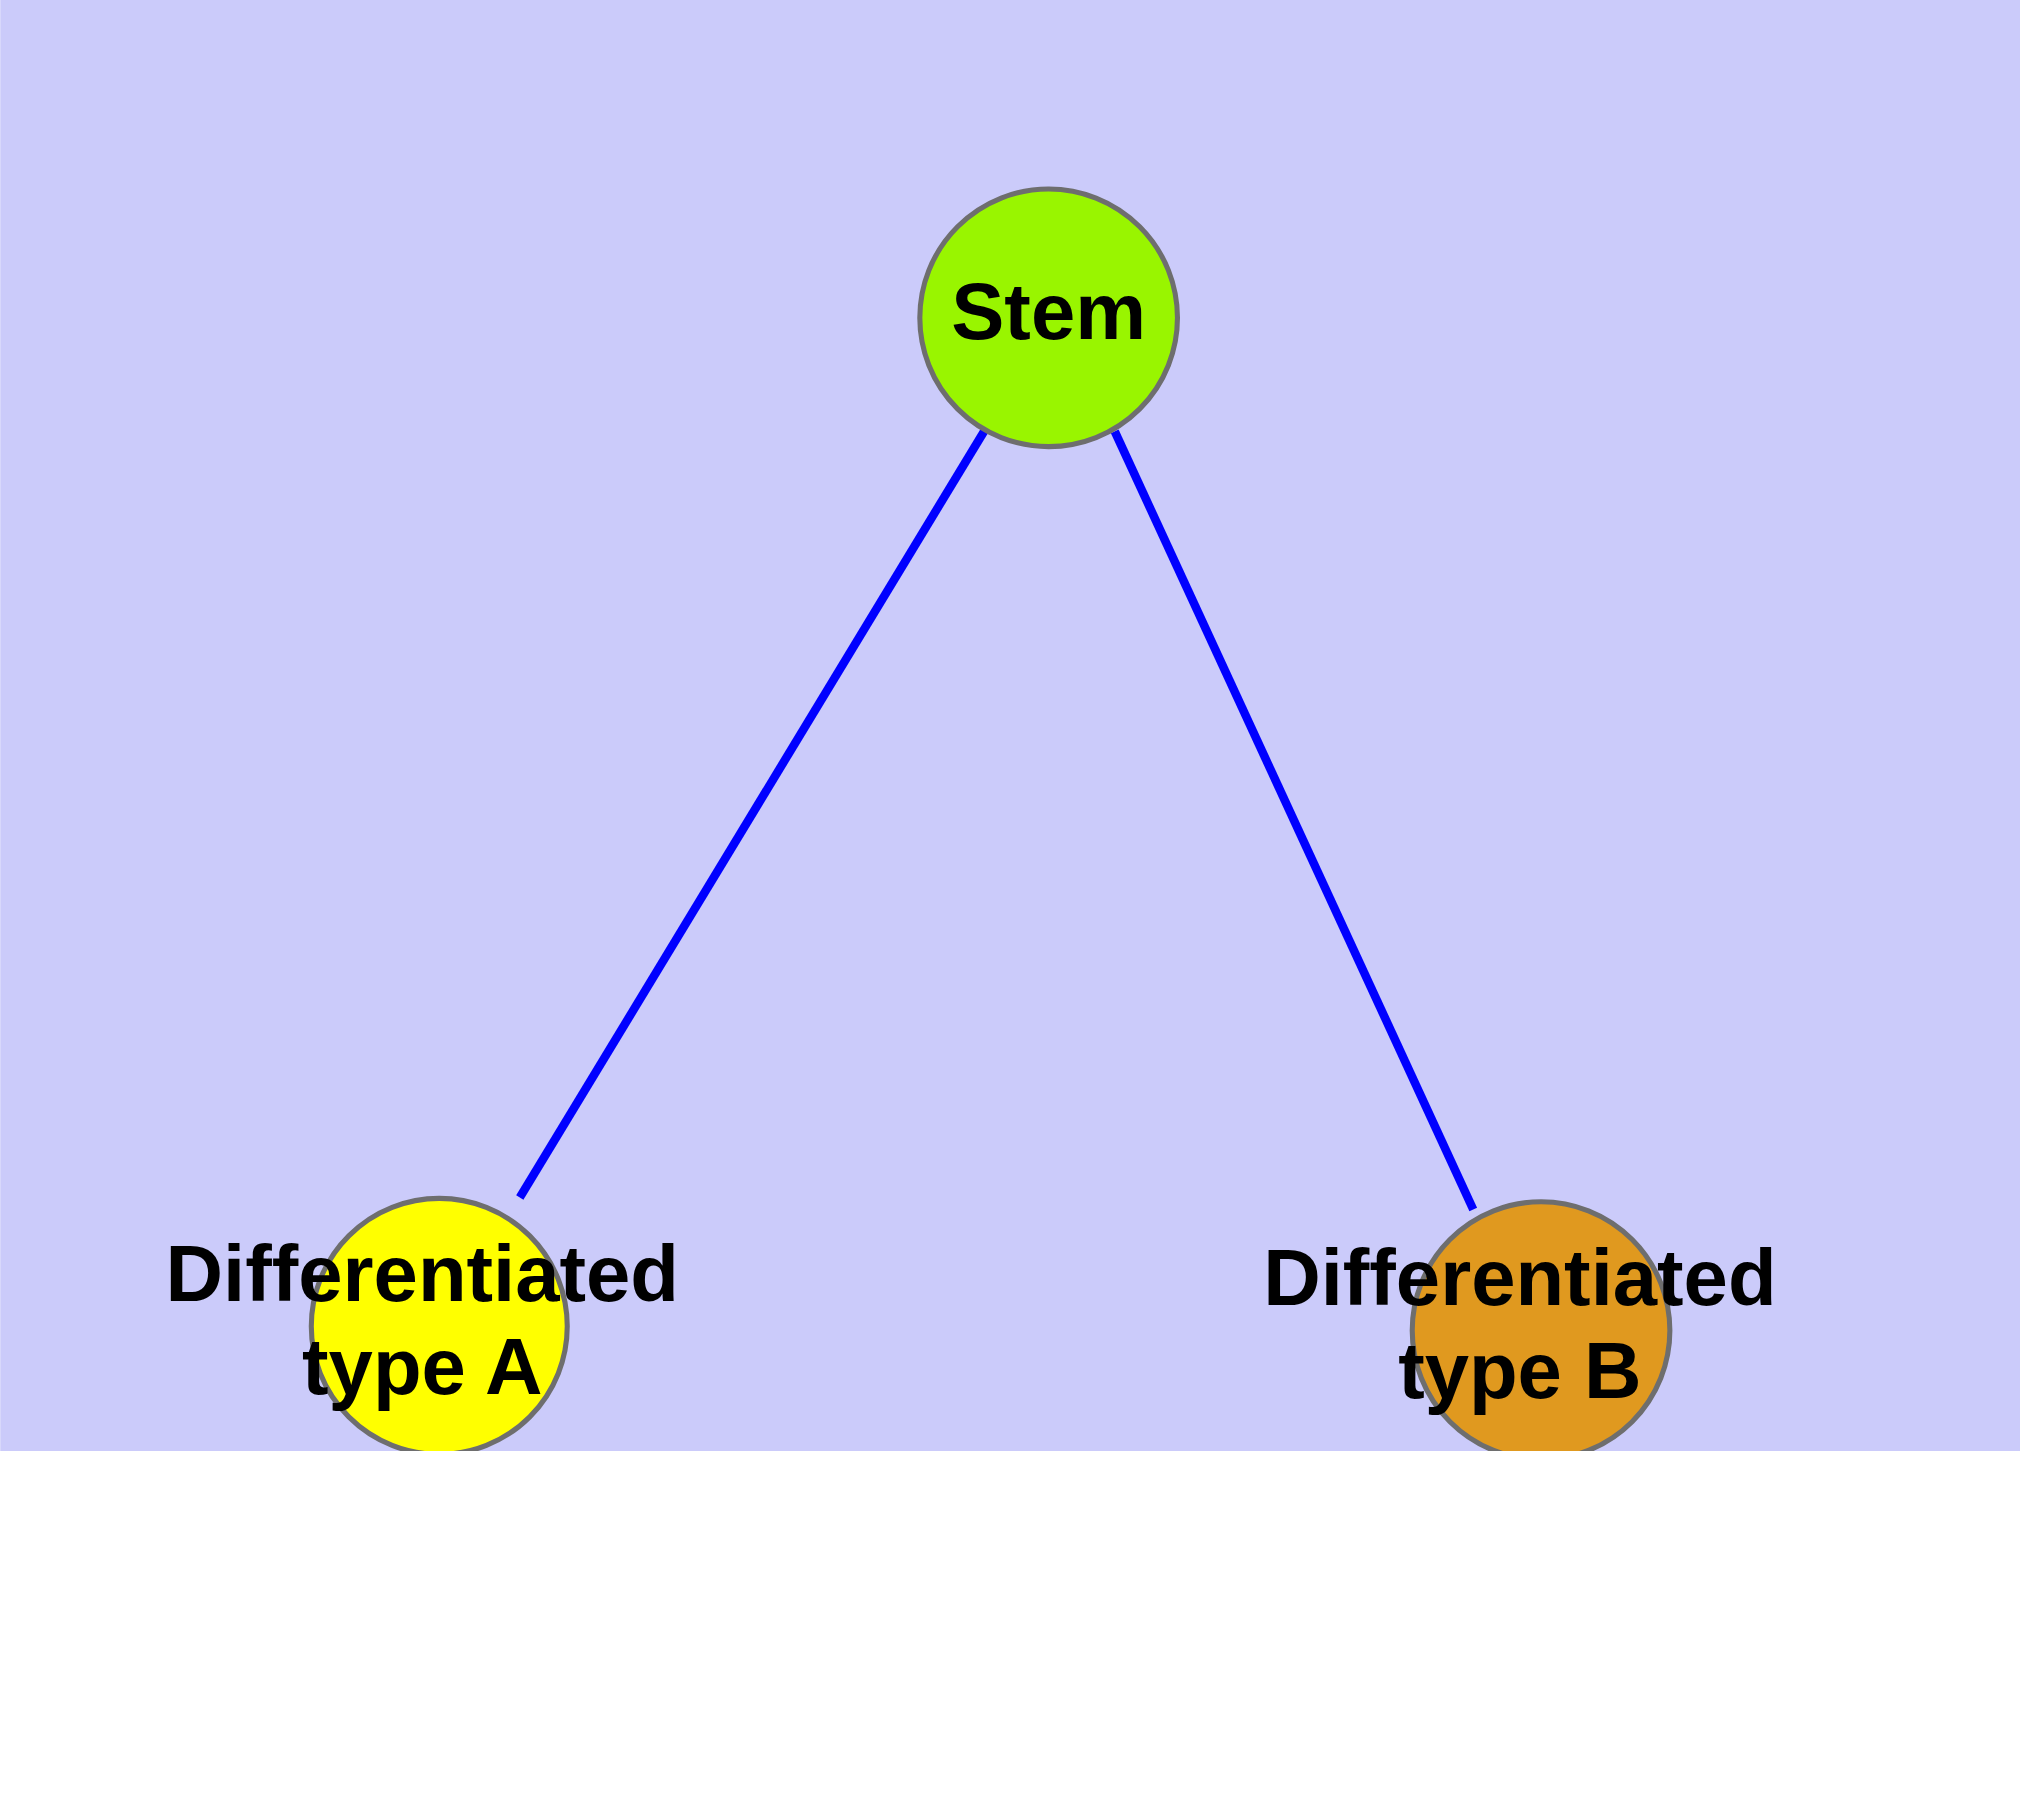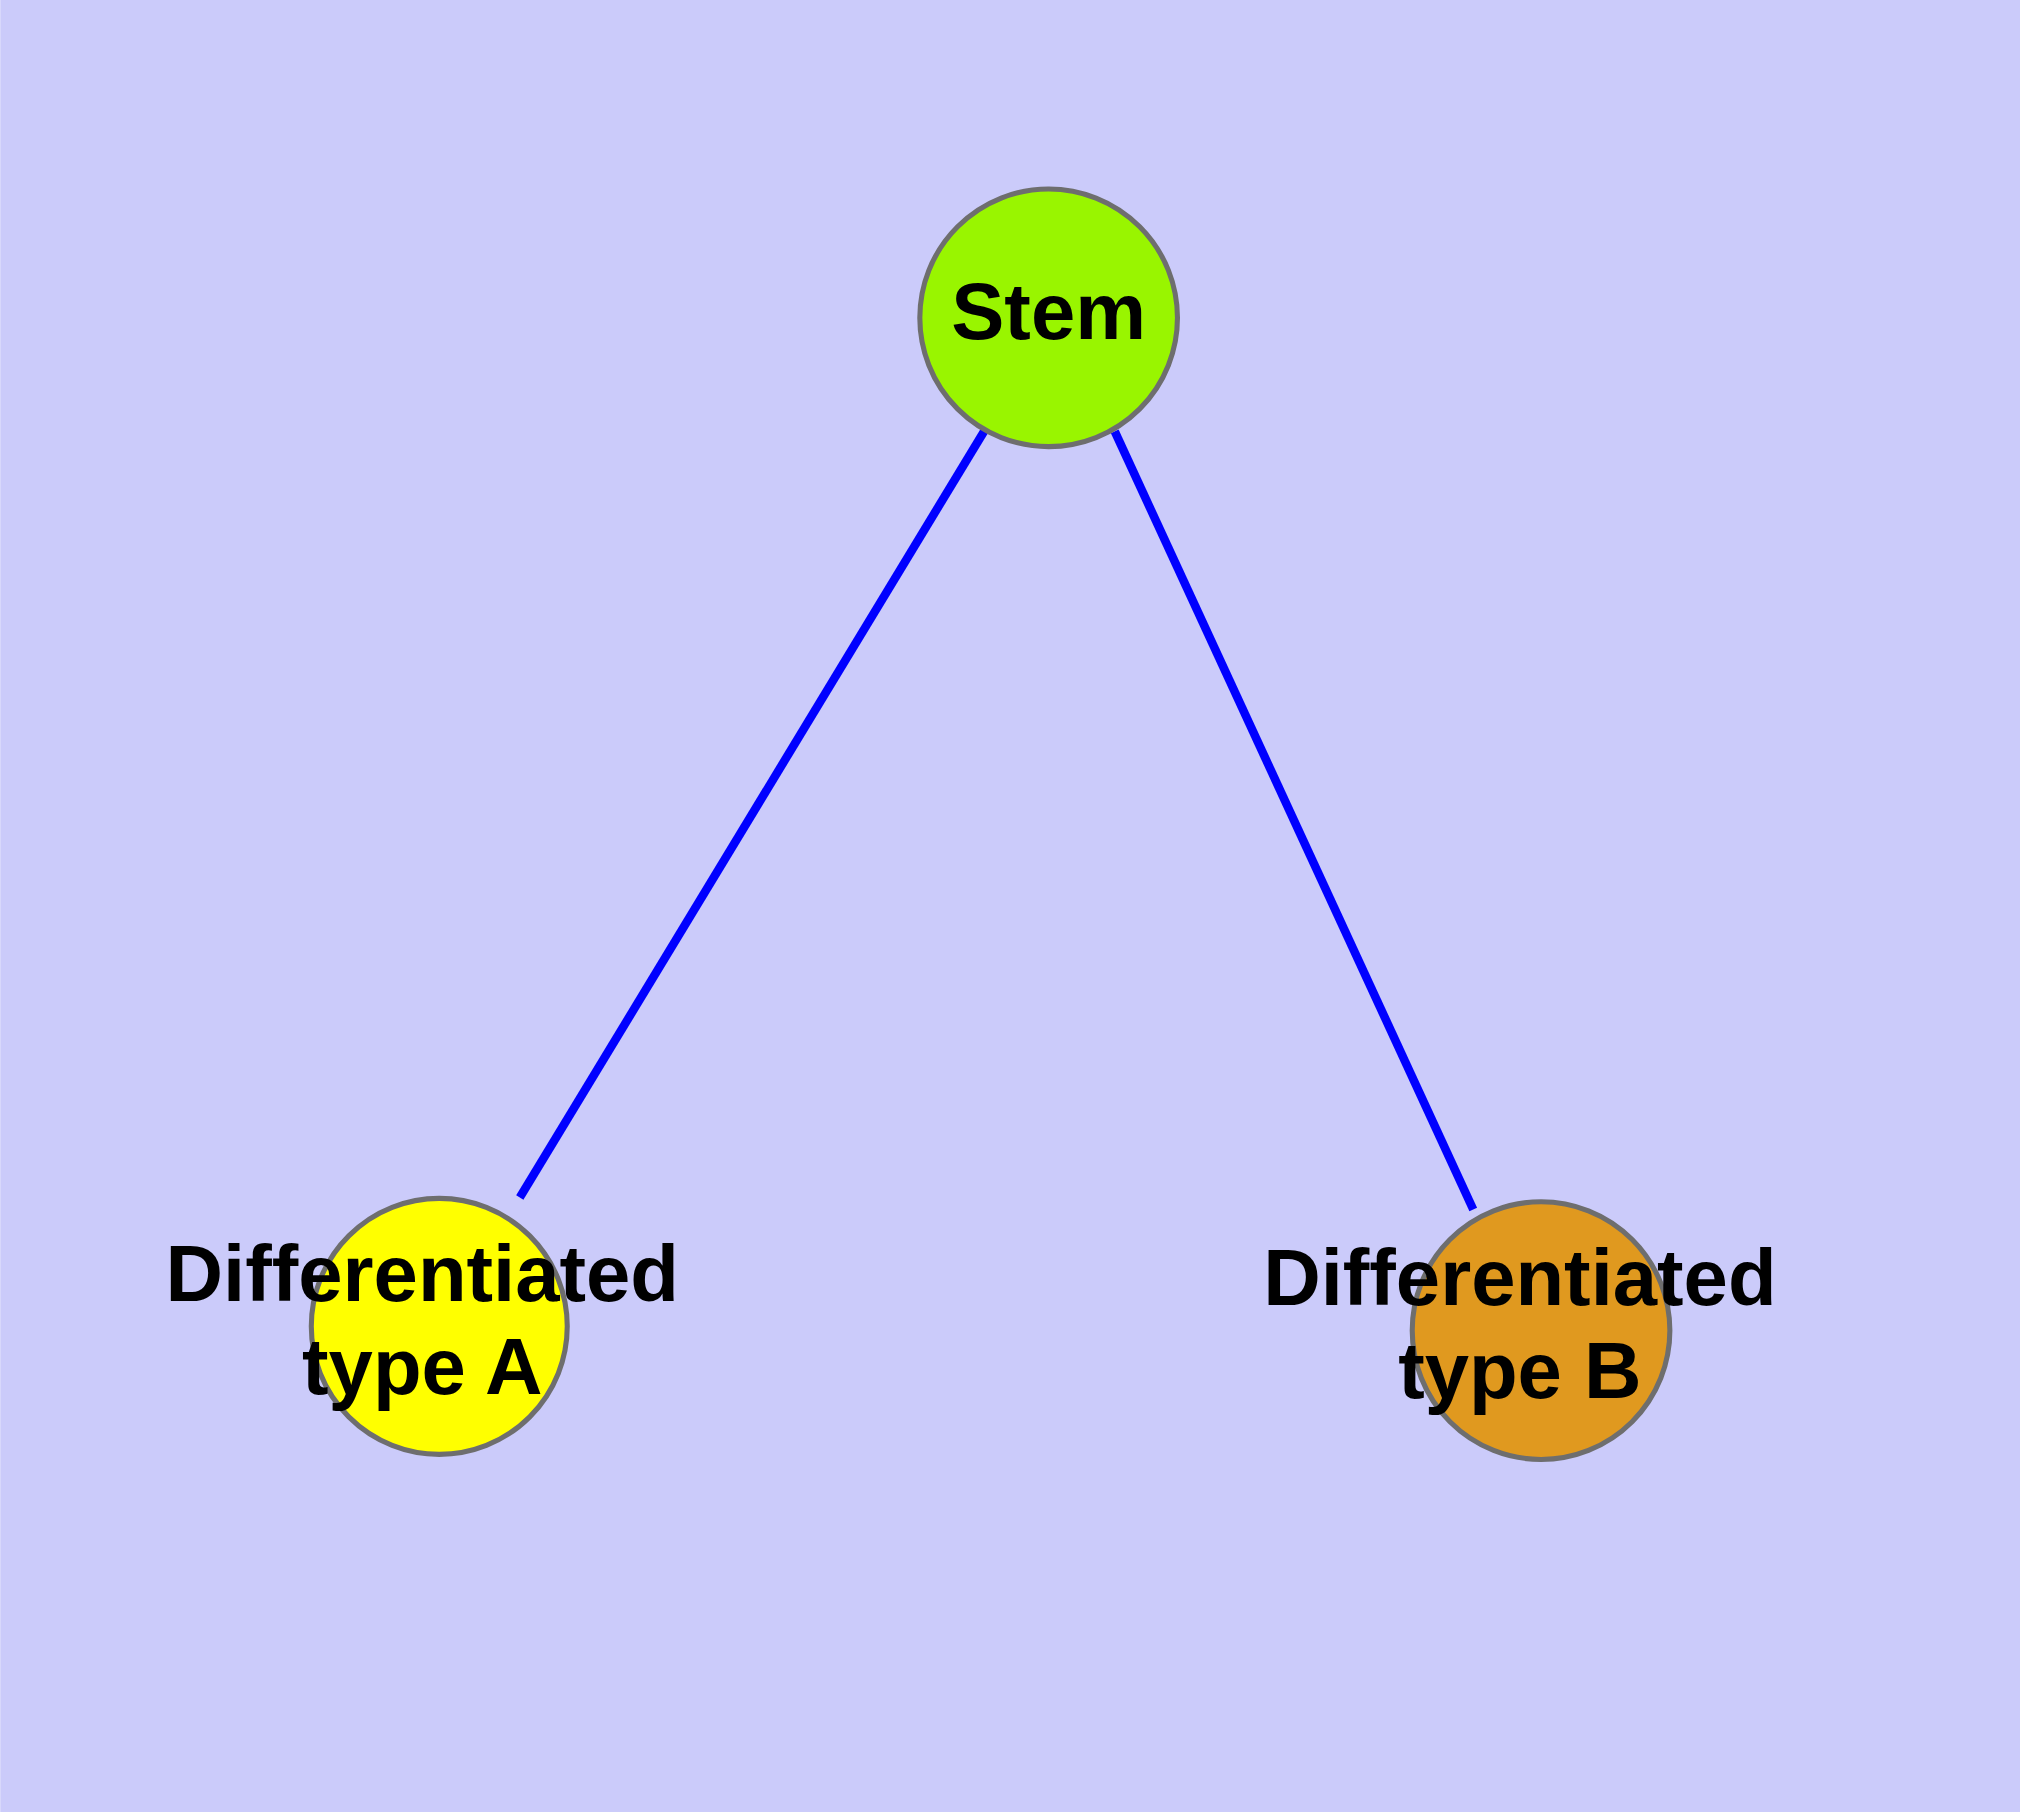--- a/index.html
+++ b/index.html
@@ -28,21 +28,21 @@
     font-family: "Liberation Sans", sans-serif;
     font-weight: bold;
     fill: #000000;
     dominant-baseline: middle;
     text-anchor: middle;
   }
 </style>
 </head>
 <body>
 
-<div id="canvas" style="width: 2021px; height: 1812px;">
+<div id="canvas" style="width: 2021px; height: 1451px;">
   <svg id="graph-svg" viewBox="0 0 2384 2138" xmlns="http://www.w3.org/2000/svg">
 
     <rect id="bg-rect" x="0" y="0" width="2384" height="2138" fill="#CBCBFA"></rect>
 
     <g id="edges-layer">
         <line x1="1162" y1="507" x2="613" y2="1413" stroke="#0000FF" stroke-width="10" stroke-linecap="butt"></line>
         <line x1="1315" y1="509" x2="1738" y2="1427" stroke="#0000FF" stroke-width="10" stroke-linecap="butt"></line>
       </g>
     <g id="nodes-layer">
         <circle cx="1237" cy="375" r="152" fill="#99F500" stroke="#6E6E6E" stroke-width="6"></circle>

